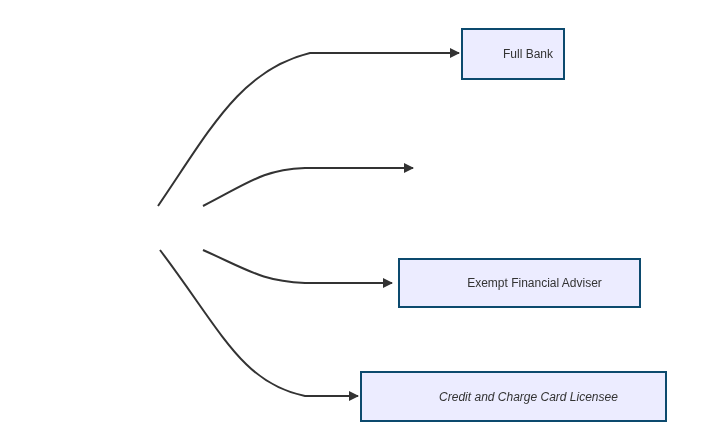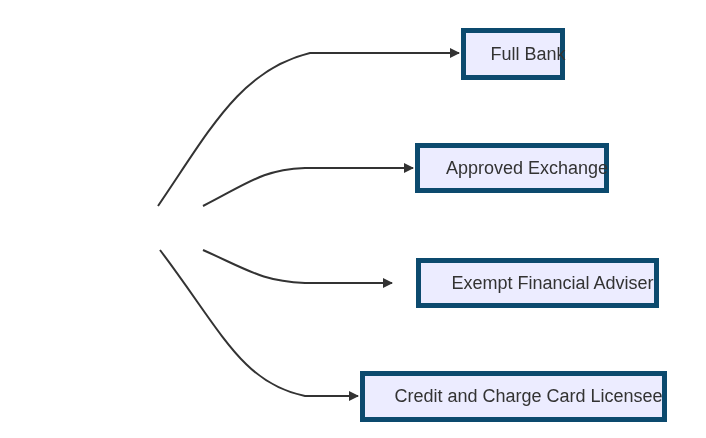--- a/index.html
+++ b/index.html
@@ -20,36 +20,36 @@
     left: 0;
     top: 0;
     width: 706px;
     height: 438px;
     z-index: 1;
   }
   .node {
     position: absolute;
     z-index: 2;
     background: #ECECFF;
-    border: 5px solid #0c4a6e;
+    border: 2px solid #0c4a6e;
     color: #333333;
-    font-size: 18px;
+    font-size: 12px;
     display: flex;
     align-items: center;
     justify-content: center;
     text-align: center;
     box-sizing: border-box;
     white-space: nowrap;
     padding-left: 30px;
   }
   .node-fin-a                 { left: 36px;  top: 202px; width: 201px; height: 51px; }
   .node-full-bank             { left: 461px; top: 28px;  width: 104px; height: 52px; }
   .node-approved-exchange     { left: 415px; top: 143px; width: 194px; height: 50px; }
-  .node-exempt-adviser        { left: 416px; top: 258px; width: 243px; height: 50px; }
-  .node-credit-card-licensee  { left: 360px; top: 371px; width: 307px; height: 51px; }
+  .node-exempt-adviser        { left: 398px; top: 258px; width: 243px; height: 50px; }
+  .node-credit-card-licensee  { left: 360px; top: 371px; width: 307px; height: 51px; font-style: italic; }
   .edge-path {
     fill: none;
     stroke: #333333;
     stroke-width: 2px;
   }
   .arrowhead {
     fill: #333333;
     stroke: none;
   }
 </style>
@@ -68,23 +68,20 @@
     <path class="edge-path" d="M203,206 C250,182 262,170 305,168 L413,168" marker-end="url(#arrow)"></path>
     <path class="edge-path" d="M203,250 C250,271 262,281 305,283 L392,283" marker-end="url(#arrow)"></path>
     <path class="edge-path" d="M160,250 C222,332 242,383 305,396 L358,396" marker-end="url(#arrow)"></path>
   </svg>
 
 
   <div class="node node-full-bank">
     <span>Full Bank</span>
   </div>
 
-  <div class="node node-approved-exchange">
-    <span>Approved Exchange</span>
-  </div>
 
   <div class="node node-exempt-adviser">
     <span>Exempt Financial Adviser</span>
   </div>
 
   <div class="node node-credit-card-licensee">
     <span>Credit and Charge Card Licensee</span>
   </div>
 
 </div>

